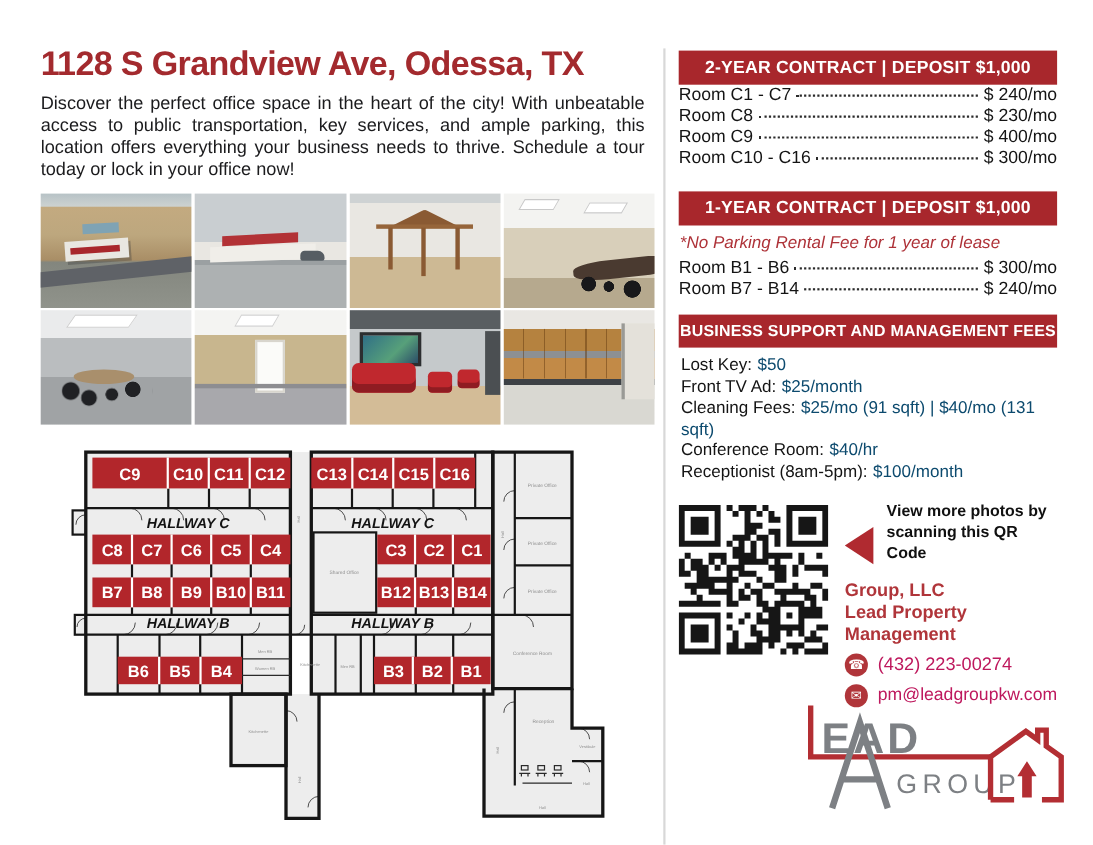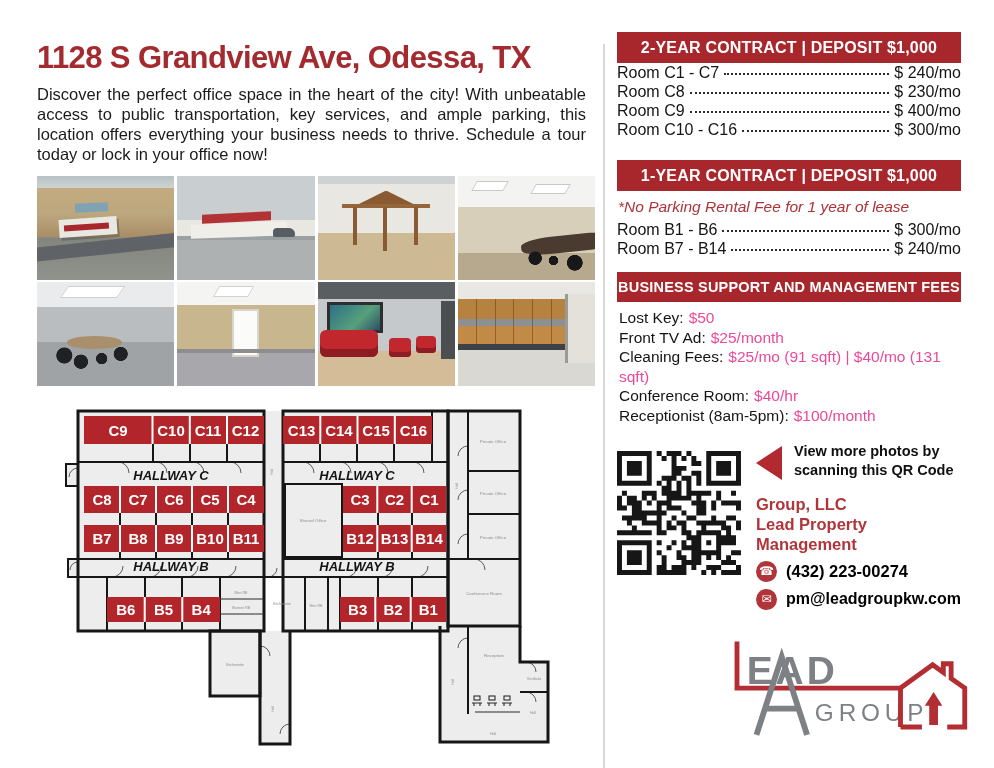--- a/index.html
+++ b/index.html
@@ -66,44 +66,44 @@
   .l-door{left:90%;top:18%;width:10%;height:56%;background:#4b4f52}
   
   .ph-kit{background:linear-gradient(180deg,#e9e7e3 0 16%,#b5823f 16% 36%,#8d9093 36% 42%,#c28a47 42% 60%,#3e4246 60% 65%,#d9d8d2 65% 100%)}
   .k-lines{left:0;top:16%;width:72%;height:44%;background:
       repeating-linear-gradient(90deg,transparent 0 18%,rgba(90,50,10,.45) 18% 19%)}
   .k-door{left:78%;top:12%;width:22%;height:66%;background:#e4e1da;border-left:3px solid #9a9a96}
 
   #divider{position:absolute;left:603px;top:44px;width:2px;height:724px;background:#d8d8d8}
 
   
-  #right{position:absolute;left:617px;top:32px;width:344px}
+  #right{position:absolute;left:617px;top:46px;width:344px}
   .banner{background:#a8272c;color:#fff;font-weight:700;text-align:center;
           font-size:16px;height:31px;line-height:31px;letter-spacing:.2px}
   .banner.small{font-size:14.5px;height:30px;line-height:30px}
   .note{color:#ae3238;font-style:italic;font-size:15.5px;margin:7px 0 4px 1px}
   .prow{display:flex;align-items:baseline;font-size:16px;line-height:19px;color:#141414}
   .prow .leader{flex:1;border-bottom:2px dotted #2b2b2b;margin:0 5px;transform:translateY(-3px)}
   .prow .price{white-space:nowrap}
   .gap21{height:21px}.gap14{height:14px}.gap6{height:6px}
   .fee{font-size:15.5px;line-height:19.6px;color:#141414}
-  .fee .val{color:#ec4899;margin-left:5px}
+  .fee .val{color:#0c4a6e;margin-left:5px}
   .qrwrap{display:flex;margin-top:11px}
   #qr{width:152px;height:152px;display:block}
   .qrright{margin-left:15px;padding-top:5px;flex:1}
   .cap{display:flex;align-items:flex-end}
   .tri{width:0;height:0;border-top:17px solid transparent;border-bottom:17px solid transparent;
        border-right:26px solid #b02a30;margin:2px 12px 0 0}
   .capt{font-weight:700;font-size:14.5px;line-height:19px;color:#101010}
   .company{color:#b0353a;font-weight:700;font-size:16.5px;line-height:20px;margin-top:14px}
   .contact{display:flex;align-items:center;margin-top:7px}
   .cicon{width:21px;height:21px;border-radius:50%;background:#b0353a;color:#fff;flex:0 0 21px;
          display:flex;align-items:center;justify-content:center;font-size:12px;
          font-family:"DejaVu Sans",sans-serif;margin-right:9px}
-  .ctext{color:#000000;font-weight:700;font-size:16.5px}
+  .ctext{color:#be185d;font-weight:400;font-size:16.5px}
 
   
   #fp{position:absolute;left:58px;top:394px}
   .fpfloor{fill:#ededed}
   .w3{stroke:#161616;stroke-width:3;fill:none}
   .w2{stroke:#161616;stroke-width:2;fill:none}
   .w1{stroke:#2a2a2a;stroke-width:1.1;fill:none}
   .rb{fill:#b2262b}
   .rbd{stroke:#fff;stroke-width:2}
   .rt{fill:#fff;font-weight:700;font-size:15px;text-anchor:middle;font-family:"Liberation Sans",sans-serif}

